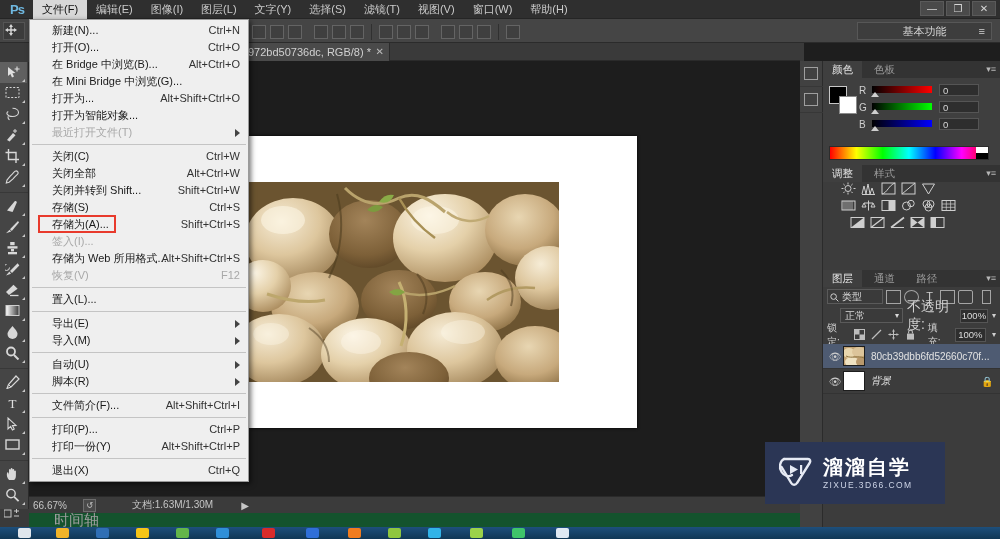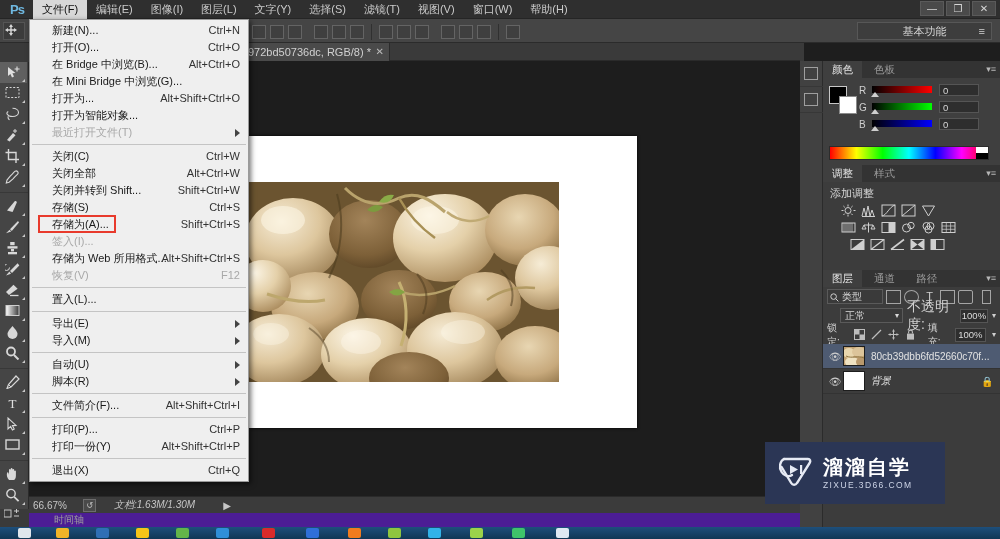--- a/index.html
+++ b/index.html
@@ -66,24 +66,24 @@
   .photo { position:absolute; left:0px; top:46px; width:310px; height:200px; overflow:hidden; background:#b29a72;}
   .photo svg { display:block; }
 
   
   .statusbar { position:absolute; left:29px; top:496px; width:771px; height:17px;
                background:#3b3b3b; border-top:1px solid #2a2a2a; display:flex;
                align-items:center; font-size:10px; color:#c6c6c6; }
   .zoomval { width:54px; padding-left:4px; }
   .st-btn { width:13px; height:13px; border:1px solid #6d6d6d; background:#4a4a4a;
             font-size:8px; line-height:11px; text-align:center; }
-  .docinfo { margin-left:18px;font-style:italic; }
+  .docinfo { margin-left:36px; }
   .st-arrow { margin-left:28px; }
   .timeline { position:absolute; left:29px; top:513px; width:771px; height:14px;
-              background:#4c1d95; font-size:10px; color:#9d9d9d; padding-left:25px; line-height:14px;}
+              background:#14532d; font-size:15px; color:#9d9d9d; padding-left:25px; line-height:14px;}
 
   
   .dock-strip { position:absolute; left:800px; top:61px; width:23px; height:466px;
                 background:#414141; border-right:1px solid #2b2b2b; }
   .dock-ico { width:23px; height:26px; position:relative; border-bottom:1px solid #373737; }
   .dock-ico .g { position:absolute; left:4px; top:6px; width:14px; height:13px;
                  border:1px solid #9f9f9f; }
   .panels { position:absolute; left:823px; top:61px; width:177px; height:466px;
             background:#3c3c3c; }
 
@@ -522,21 +522,20 @@
         <span class="bk"></span>
       </div>
     </div>
 
     <div class="panel-tabs">
       <span class="ptab on">调整</span>
       <span class="ptab">样式</span>
       <span class="pmenu">▾≡</span>
     </div>
     <div class="adjpanel">
-      <div class="adj-title">添加调整</div>
       <div class="adj-grid">
         <div class="adj-row">
           <span class="adj-ic" style="border:none"><svg width="15" height="13">
                 <circle cx="7" cy="6.5" r="3" fill="none" stroke="#cfcfcf"></circle>
                 <path d="M7 0.5v2M7 10.5v2M0.5 6.5h2M12.5 6.5h2M2.4 2 l1.4 1.4M10.2 9.6l1.4 1.4M11.6 2l-1.4 1.4M3.8 9.6L2.4 11" stroke="#cfcfcf"></path>
               </svg></span>
           <span class="adj-ic" style="border:none"><svg width="15" height="13">
                 <path d="M1 12 L3 4 L5 12 L7 2 L9 12 L11 6 L13 12" fill="none" stroke="#cfcfcf"></path>
                 <path d="M1 12.5h13" stroke="#cfcfcf"></path>
               </svg></span>

